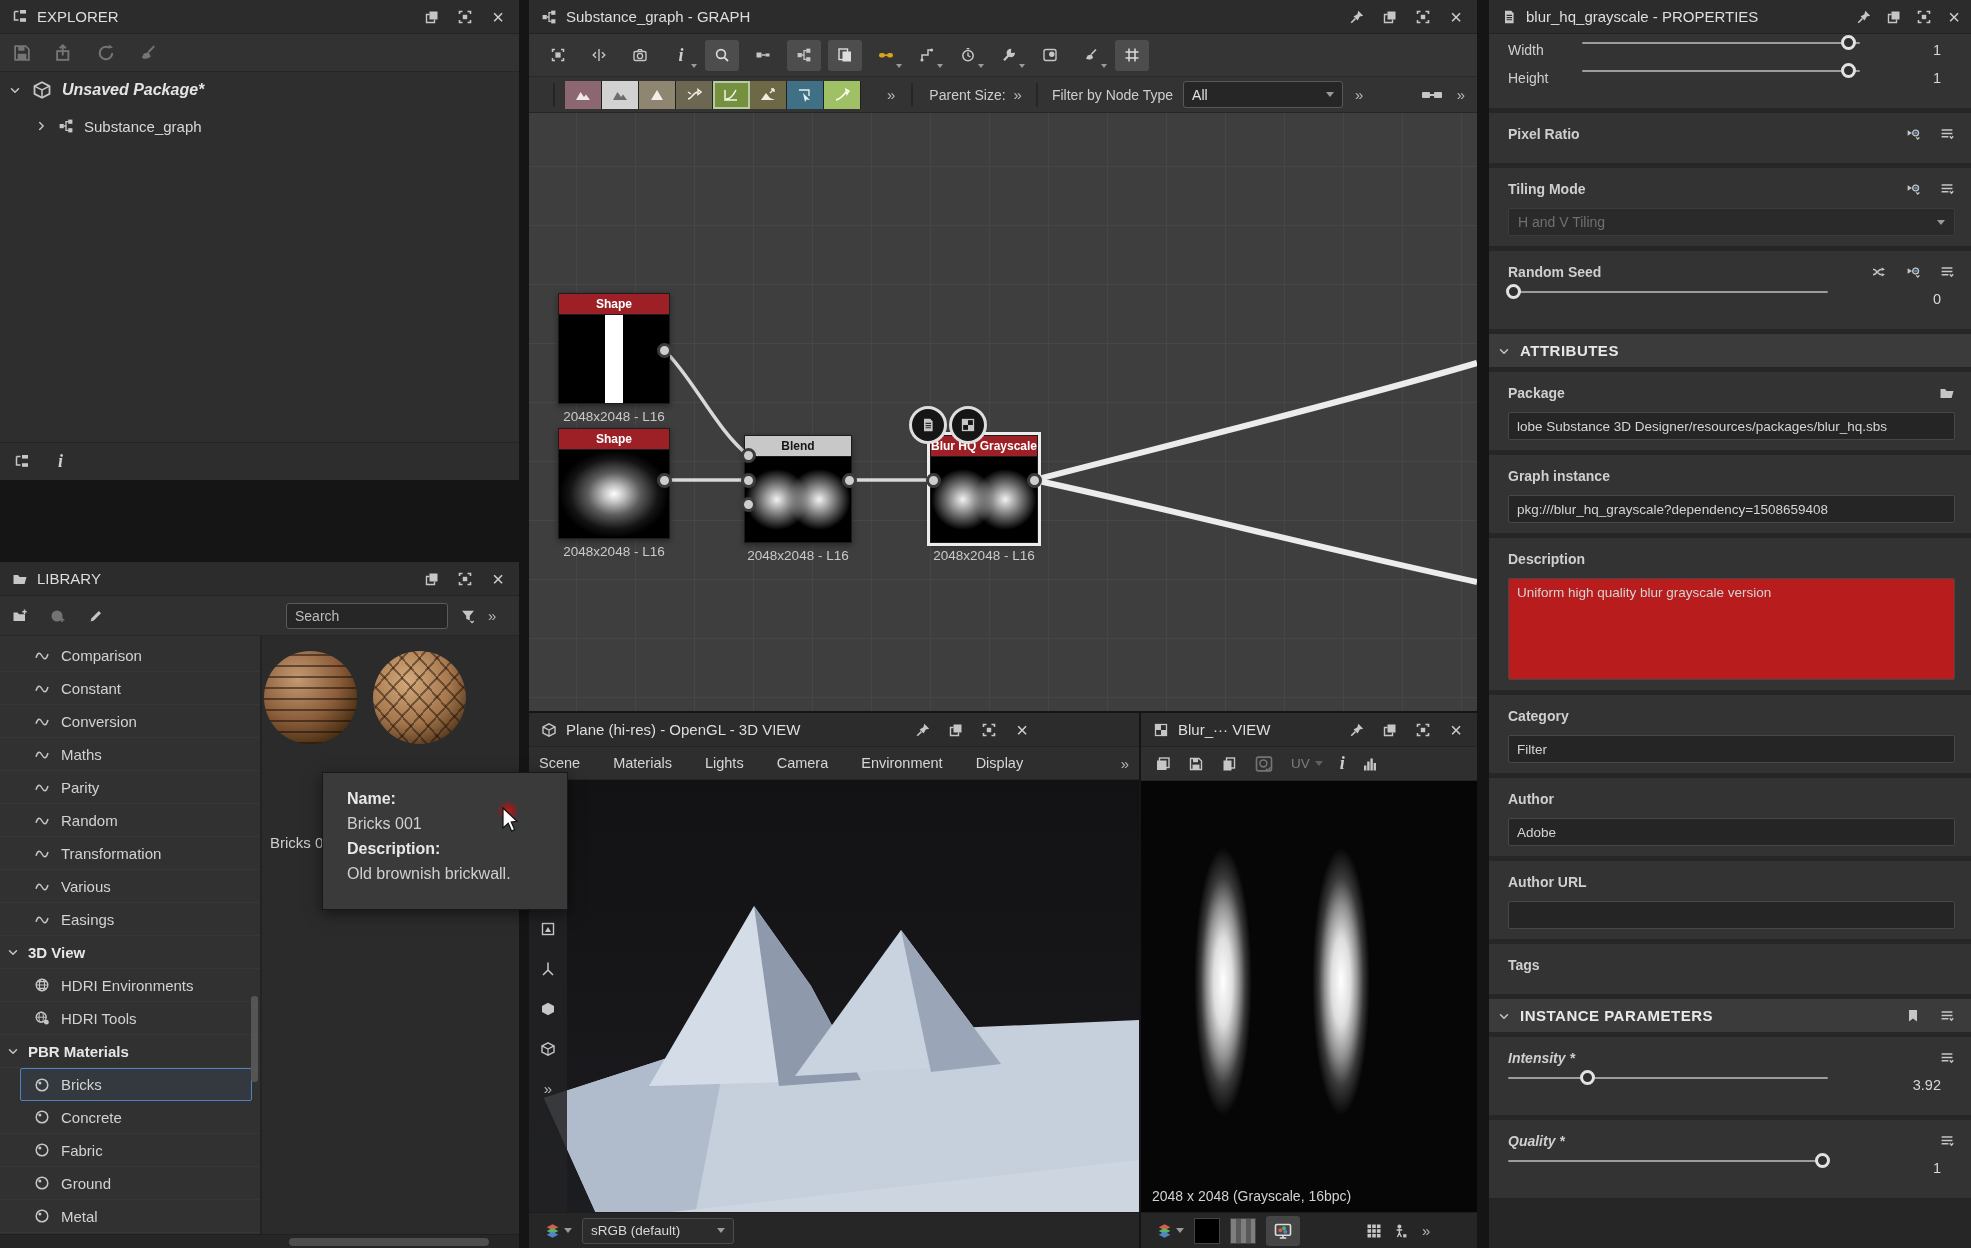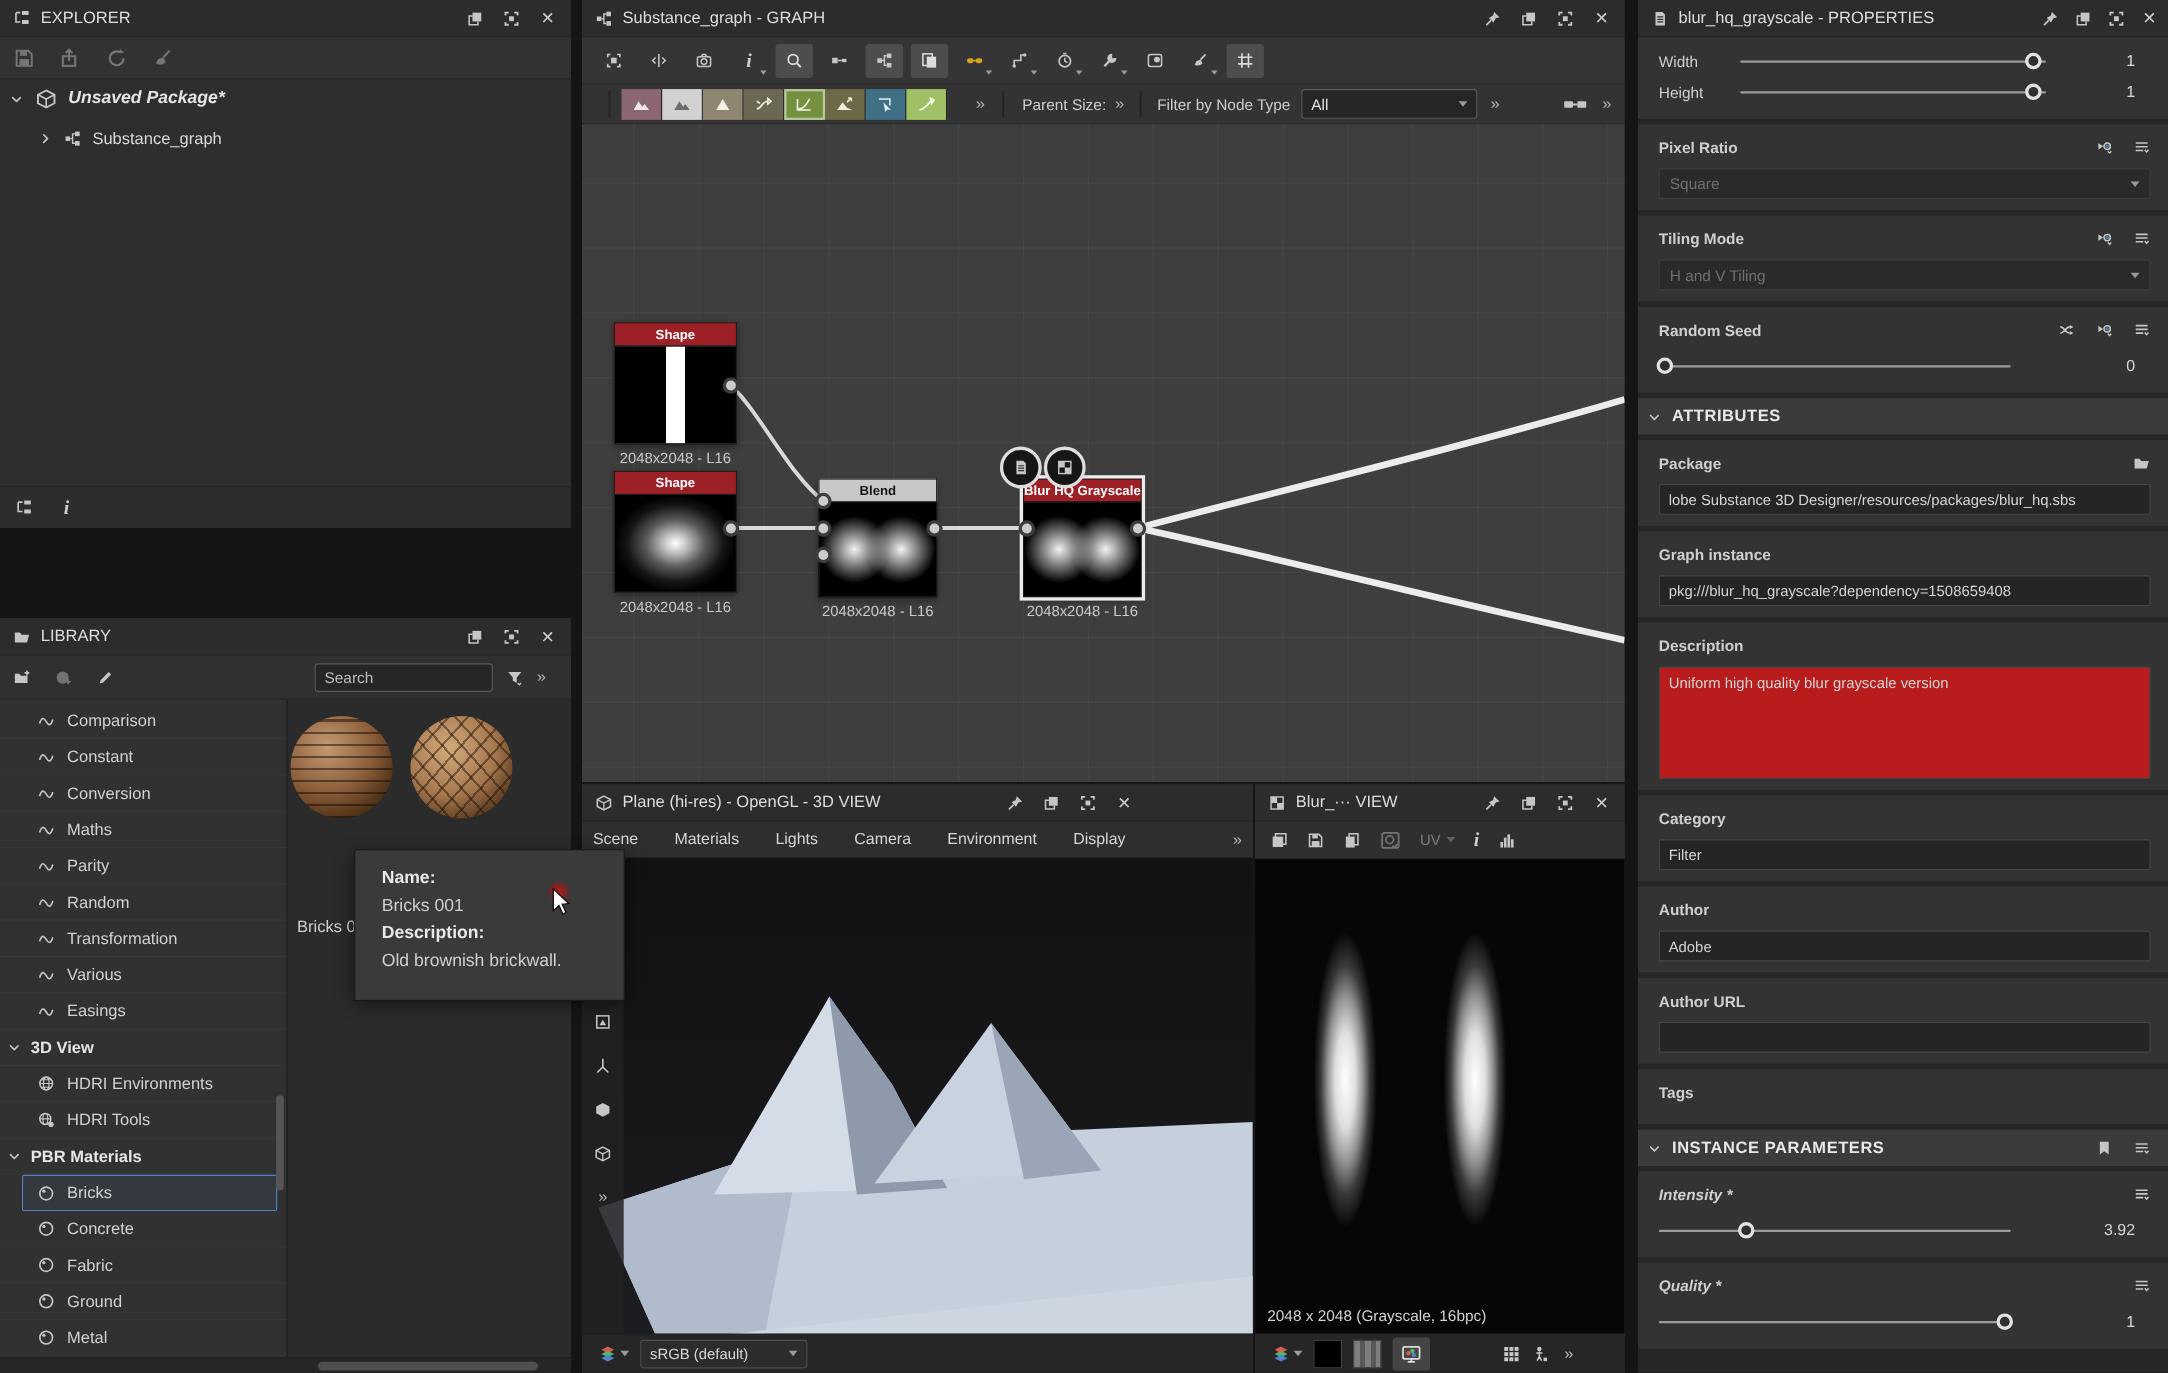--- a/index.html
+++ b/index.html
@@ -121,21 +121,21 @@
      background:radial-gradient(50% 50% at 50% 50%,#fff 0%,#dedede 26%,#8e8e8e 46%,#3a3a3a 62%,rgba(0,0,0,0) 80%);}
   .status2d{position:absolute;left:11px;bottom:8px;font-size:14px;color:#d2d2d2;}
   .swatch{width:26px;height:26px;border:1px solid #444;}
   .mbtn{width:34px;height:30px;display:flex;align-items:center;justify-content:center;border-radius:3px;}
   .mbtn.active{background:#454545;}
 
   
   #props{left:1489px;top:0;width:482px;height:1248px;background:#262626;}
   .pscroll{flex:1;display:flex;flex-direction:column;min-height:0;}
   .pblock{background:#333333;margin-bottom:5px;padding:8px 16px 10px 19px;}
-  .prow{display:flex;align-items:center;height:28px;}
+  .prow{display:flex;align-items:flex-start;height:28px;}
   .plbl{font-size:14px;color:#cfcfcf;}
   .plbl.b{font-weight:bold;}
   .plbl.i{font-style:italic;font-weight:bold;}
   .lblrow{display:flex;align-items:center;height:26px;margin-bottom:6px;}
   .rightics{margin-left:auto;display:flex;align-items:center;gap:18px;}
   .ptrack{flex:1;height:2px;background:#9c9c9c;border-radius:1px;position:relative;}
   .pknob{position:absolute;width:15px;height:15px;border-radius:50%;border:3px solid #e2e2e2;background:#2f2f2f;top:-7px;}
   .pval{width:95px;text-align:right;font-size:14.5px;color:#d8d8d8;padding-right:14px;}
   .wlabel{width:74px;}
   .pdrop{height:28px;background:#2a2a2a;border:1px solid #3c3c3c;border-radius:2px;display:flex;align-items:center;
@@ -980,24 +980,20 @@
         <span class="plbl b">Pixel Ratio</span>
         <span class="rightics">
           <svg class="ic16" viewBox="0 0 16 16">
               <use href="#s-fn"></use>
             </svg>
           <svg class="ic16" viewBox="0 0 16 16">
               <use href="#s-menu"></use>
             </svg>
         </span>
       </div>
-      <div class="pdrop">
-        <span>Square</span>
-          <span class="cv"></span>
-      </div>
     </div>
     <div class="pblock">
       <div class="lblrow">
         <span class="plbl b">Tiling Mode</span>
         <span class="rightics">
           <svg class="ic16" viewBox="0 0 16 16">
               <use href="#s-fn"></use>
             </svg>
           <svg class="ic16" viewBox="0 0 16 16">
               <use href="#s-menu"></use>

